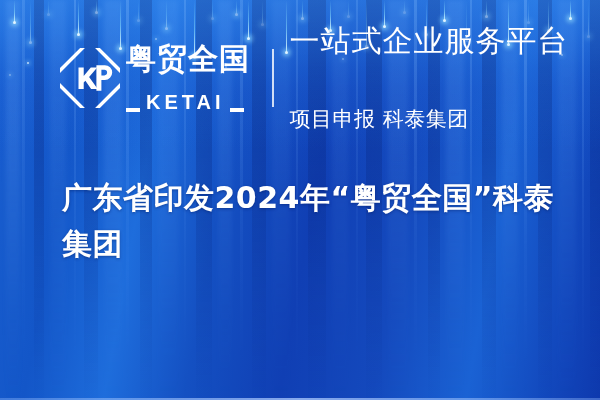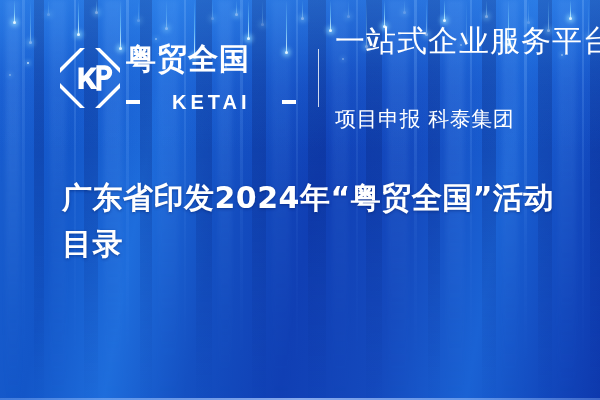--- a/index.html
+++ b/index.html
@@ -160,24 +160,23 @@
     font-family: "DejaVu Sans", "Liberation Sans", sans-serif;
     font-size: 30px;
     font-weight: bold;
     color: #ffffff;
     letter-spacing: 1px;
     line-height: 1.02;
     white-space: nowrap;
   }
   #logo-en-row {
     display: flex;
-    align-items: center;
+    align-items: flex-end;
     margin-top: 18px;
     white-space: nowrap;
-    gap: 26px;
   }
   .logo-dash {
     display: inline-block;
     width: 14px;
     height: 4px;
     background: #ffffff;
     flex: 0 0 14px;
   }
   #logo-en {
     font-family: "Liberation Sans", "DejaVu Sans", sans-serif;
@@ -343,16 +342,16 @@
     </div>
 
     <div id="divider"></div>
 
     <div id="tagline-block">
       <div id="tagline-main">一站式企业服务平台</div>
       <div id="tagline-sub">项目申报 科泰集团</div>
     </div>
   </div>
 
-  <h1 id="main-title">广东省印发2024年“粤贸全国”活动目录</h1>
+  <h1 id="main-title">广东省印发2024年“粤贸全国”科泰集团</h1>
 
   <div class="bottom-line"></div>
 </div>
 
 </body></html>

